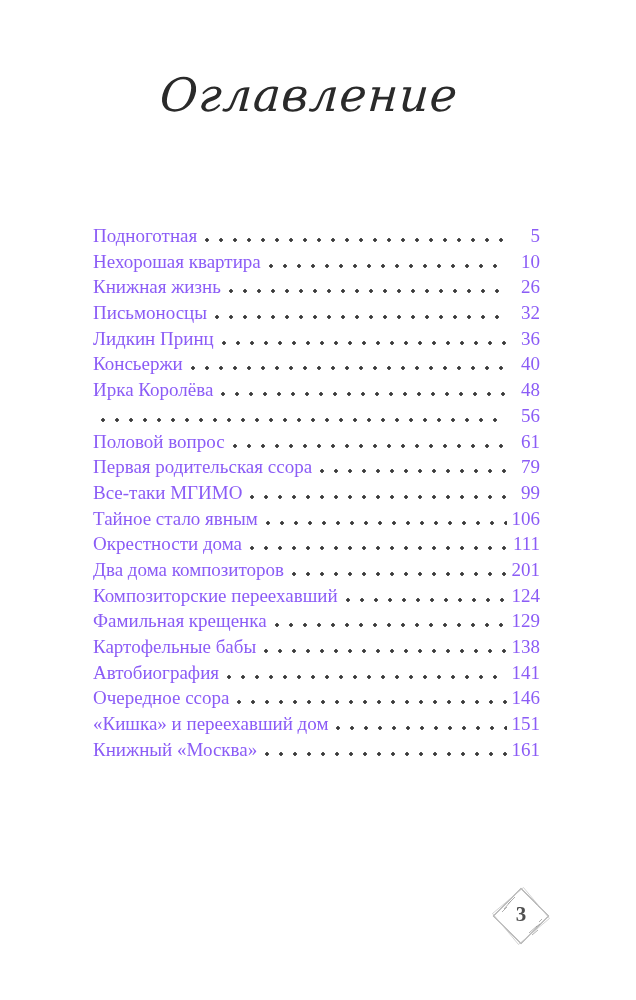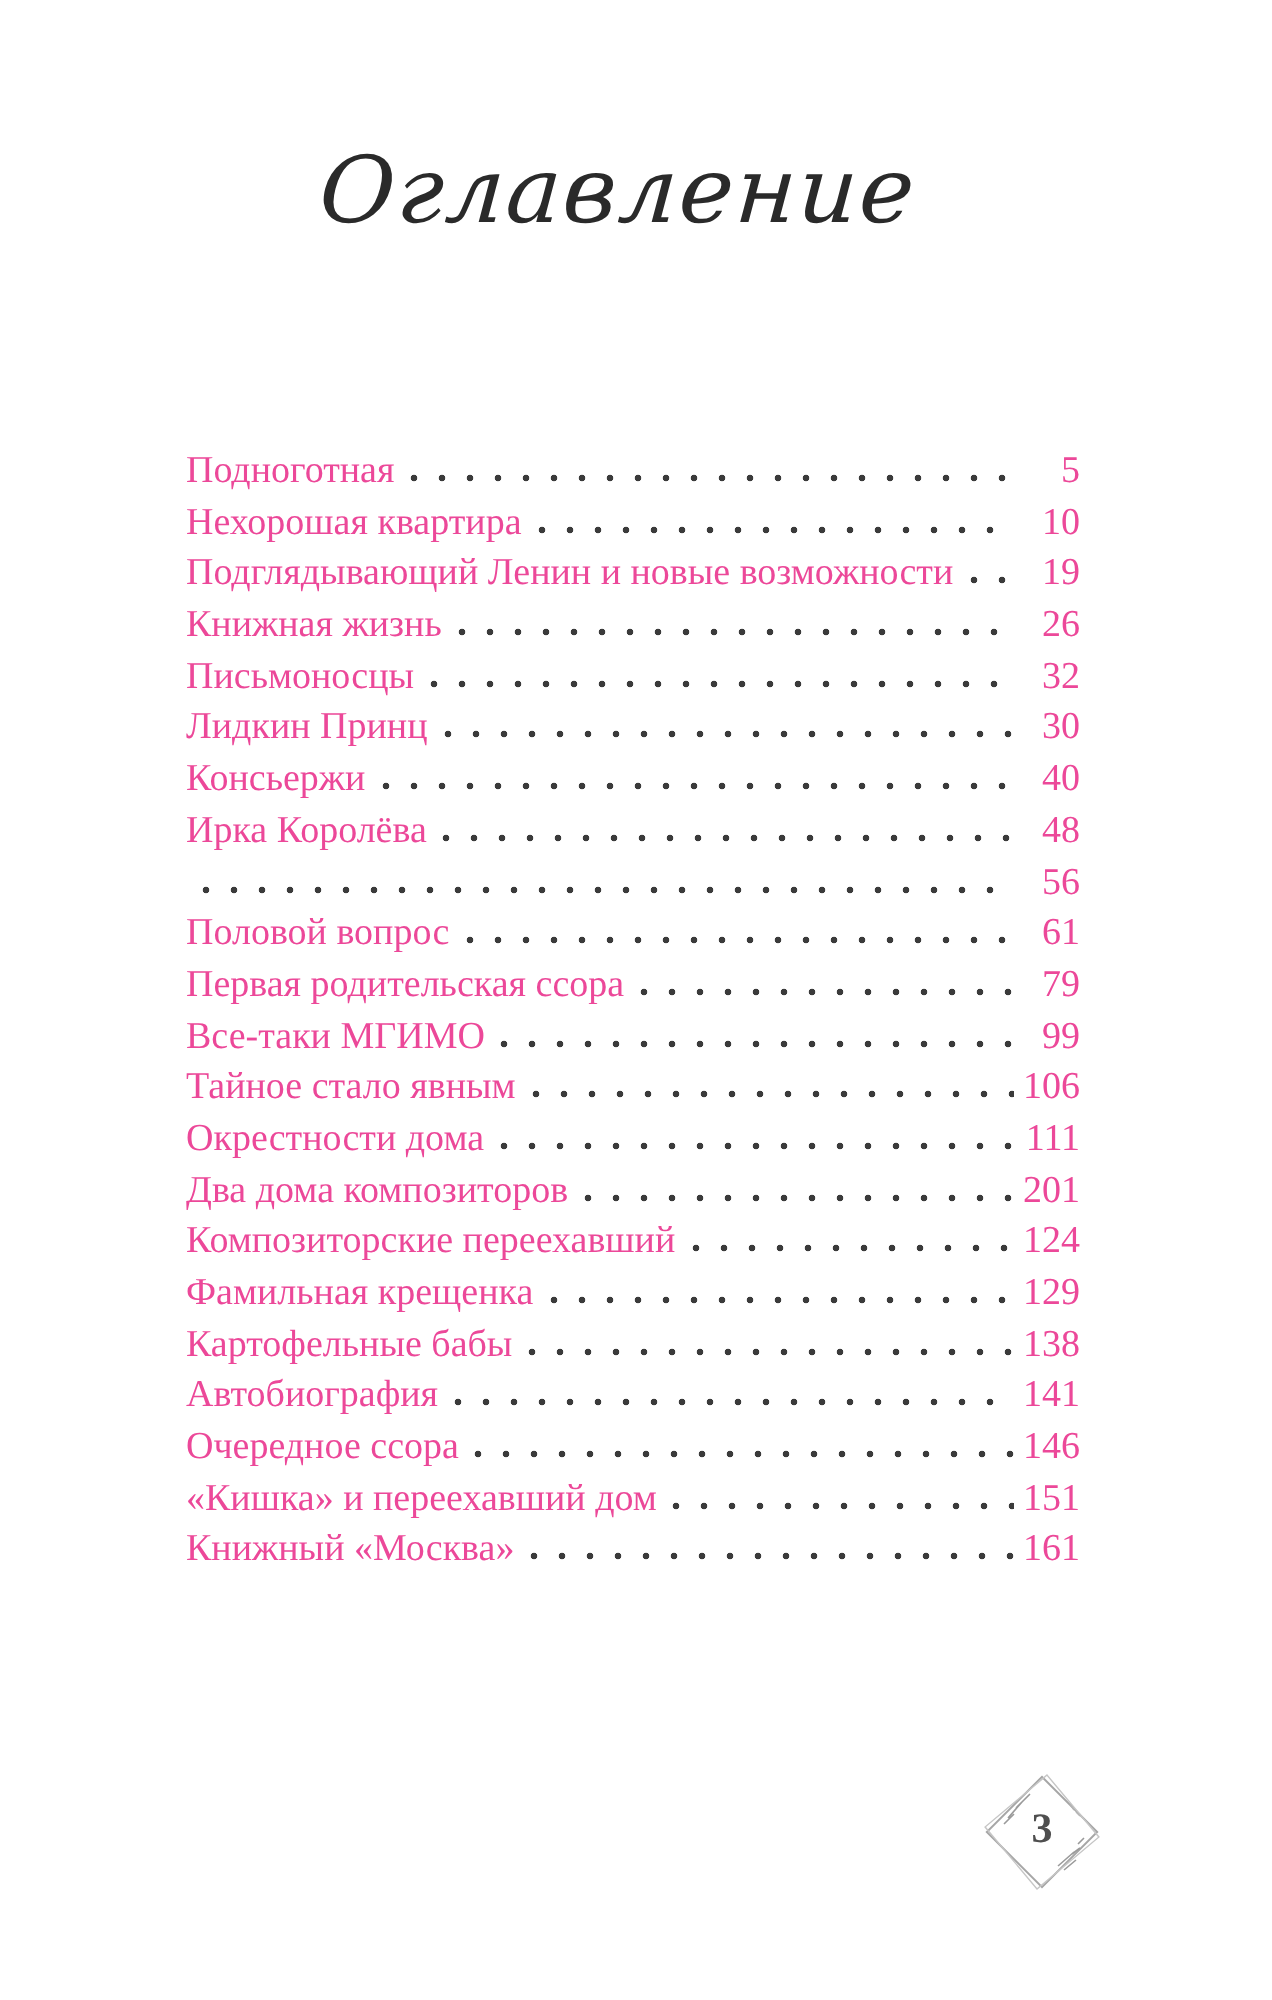--- a/index.html
+++ b/index.html
@@ -34,21 +34,21 @@
     left: 93px;
     top: 223px;
     width: 447px;
   }
   .toc-row {
     display: flex;
     align-items: baseline;
     height: 25.7px;
     line-height: 25.7px;
     font-size: 19px;
-    color: #ec4899;
+    color: #8b5cf6;
   }
   .toc-row .entry-title {
     white-space: nowrap;
   }
   .toc-row .dot-leader {
     flex: 1;
     height: 4px;
     margin: 0 3px 0 8px;
     background-image: radial-gradient(circle at 2px 2px, #3b3b3b 1.55px, rgba(0,0,0,0) 1.8px);
     background-size: 14px 4px;
@@ -96,42 +96,37 @@
         <span class="dot-leader"></span>
         <span class="entry-page">5</span>
       </div>
 
       <div class="toc-row">
         <span class="entry-title">Нехорошая квартира</span>
         <span class="dot-leader"></span>
         <span class="entry-page">10</span>
       </div>
 
-      <div class="toc-row">
-        <span class="entry-title">Подглядывающий Ленин и новые возможности</span>
-        <span class="dot-leader"></span>
-        <span class="entry-page">19</span>
-      </div>
 
       <div class="toc-row">
         <span class="entry-title">Книжная жизнь</span>
         <span class="dot-leader"></span>
         <span class="entry-page">26</span>
       </div>
 
       <div class="toc-row">
         <span class="entry-title">Письмоносцы</span>
         <span class="dot-leader"></span>
         <span class="entry-page">32</span>
       </div>
 
       <div class="toc-row">
         <span class="entry-title">Лидкин Принц</span>
         <span class="dot-leader"></span>
-        <span class="entry-page">30</span>
+        <span class="entry-page">36</span>
       </div>
 
       <div class="toc-row">
         <span class="entry-title">Консьержи</span>
         <span class="dot-leader"></span>
         <span class="entry-page">40</span>
       </div>
 
       <div class="toc-row">
         <span class="entry-title">Ирка Королёва</span>

